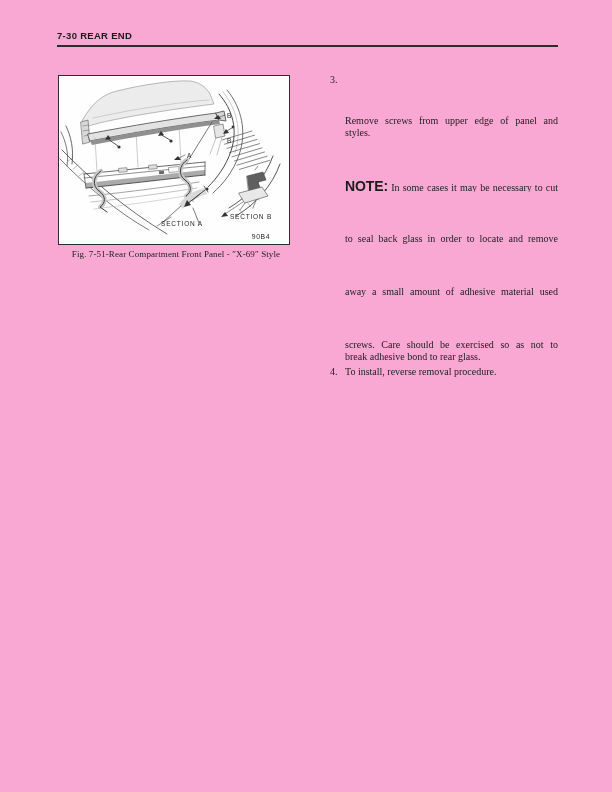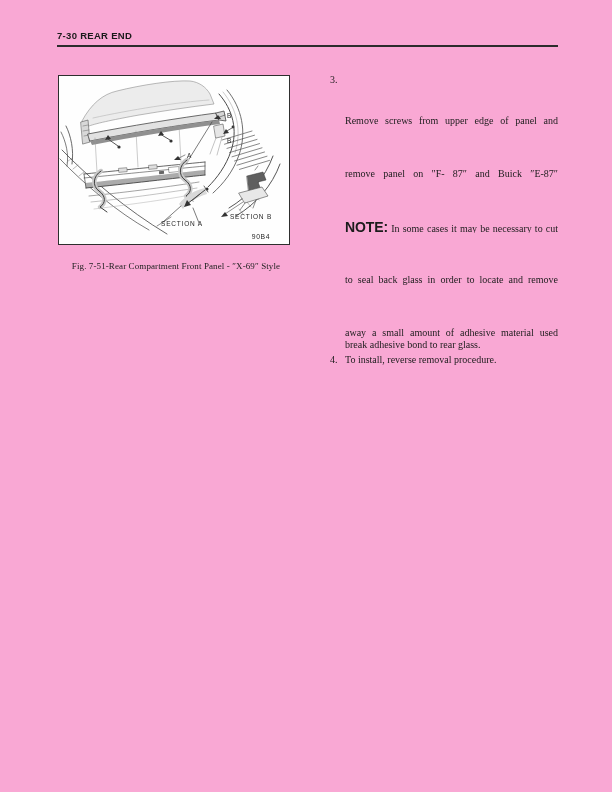--- a/index.html
+++ b/index.html
@@ -17,21 +17,21 @@
     position:absolute; left:57px; top:45px; width:501px; height:2px;
     background:#2c2c2c;
   }
   
   .figbox {
     position:absolute; left:58px; top:75px; width:232px; height:170px;
     border:1.5px solid #2e2e2e; box-sizing:border-box; background:#fefefe;
   }
   .figbox svg { display:block; }
   .figcaption {
-    position:absolute; left:44px; top:261px; width:264px;
+    position:absolute; left:44px; top:249px; width:264px;
     text-align:center; font-size:9px; letter-spacing:0.1px; color:#222;
   }
   .svglabel {
     font-family:"Liberation Sans", sans-serif; font-size:6.5px; fill:#1f1f1f;
   }
   .svglabel.sec { letter-spacing:0.8px; }
   .svglabel.ref { font-size:6.8px; letter-spacing:0.6px; }
   
   .col {
     position:absolute; left:330px; top:74px; width:228px;
@@ -178,28 +178,29 @@
   </div>
 
   <div class="figcaption">Fig. 7-51-Rear Compartment Front Panel - ″X-69″ Style</div>
 
   <div class="col">
 
     <div class="step">
       <div class="num">3.</div>
       <div class="txt">
         <div class="jl">Remove screws from upper edge of panel and</div>
-        <div class="jl">remove panel on ″F- 87″ and Buick ″E-87″</div>
+        <div class="ll">styles.</div>
       </div>
     </div>
 
     <div class="note">
       <div class="jl"><span class="note-label">NOTE:</span> <span>In some cases it may be necessary to cut</span></div>
       <div class="jl">to seal back glass in order to locate and remove</div>
       <div class="jl">away a small amount of adhesive material used</div>
+      <div class="jl">screws. Care should be exercised so as not to</div>
       <div class="ll">break adhesive bond to rear glass.</div>
     </div>
 
     <div class="step step4">
       <div class="num">4.</div>
       <div class="txt">
         <div class="ll">To install, reverse removal procedure.</div>
       </div>
     </div>
 

